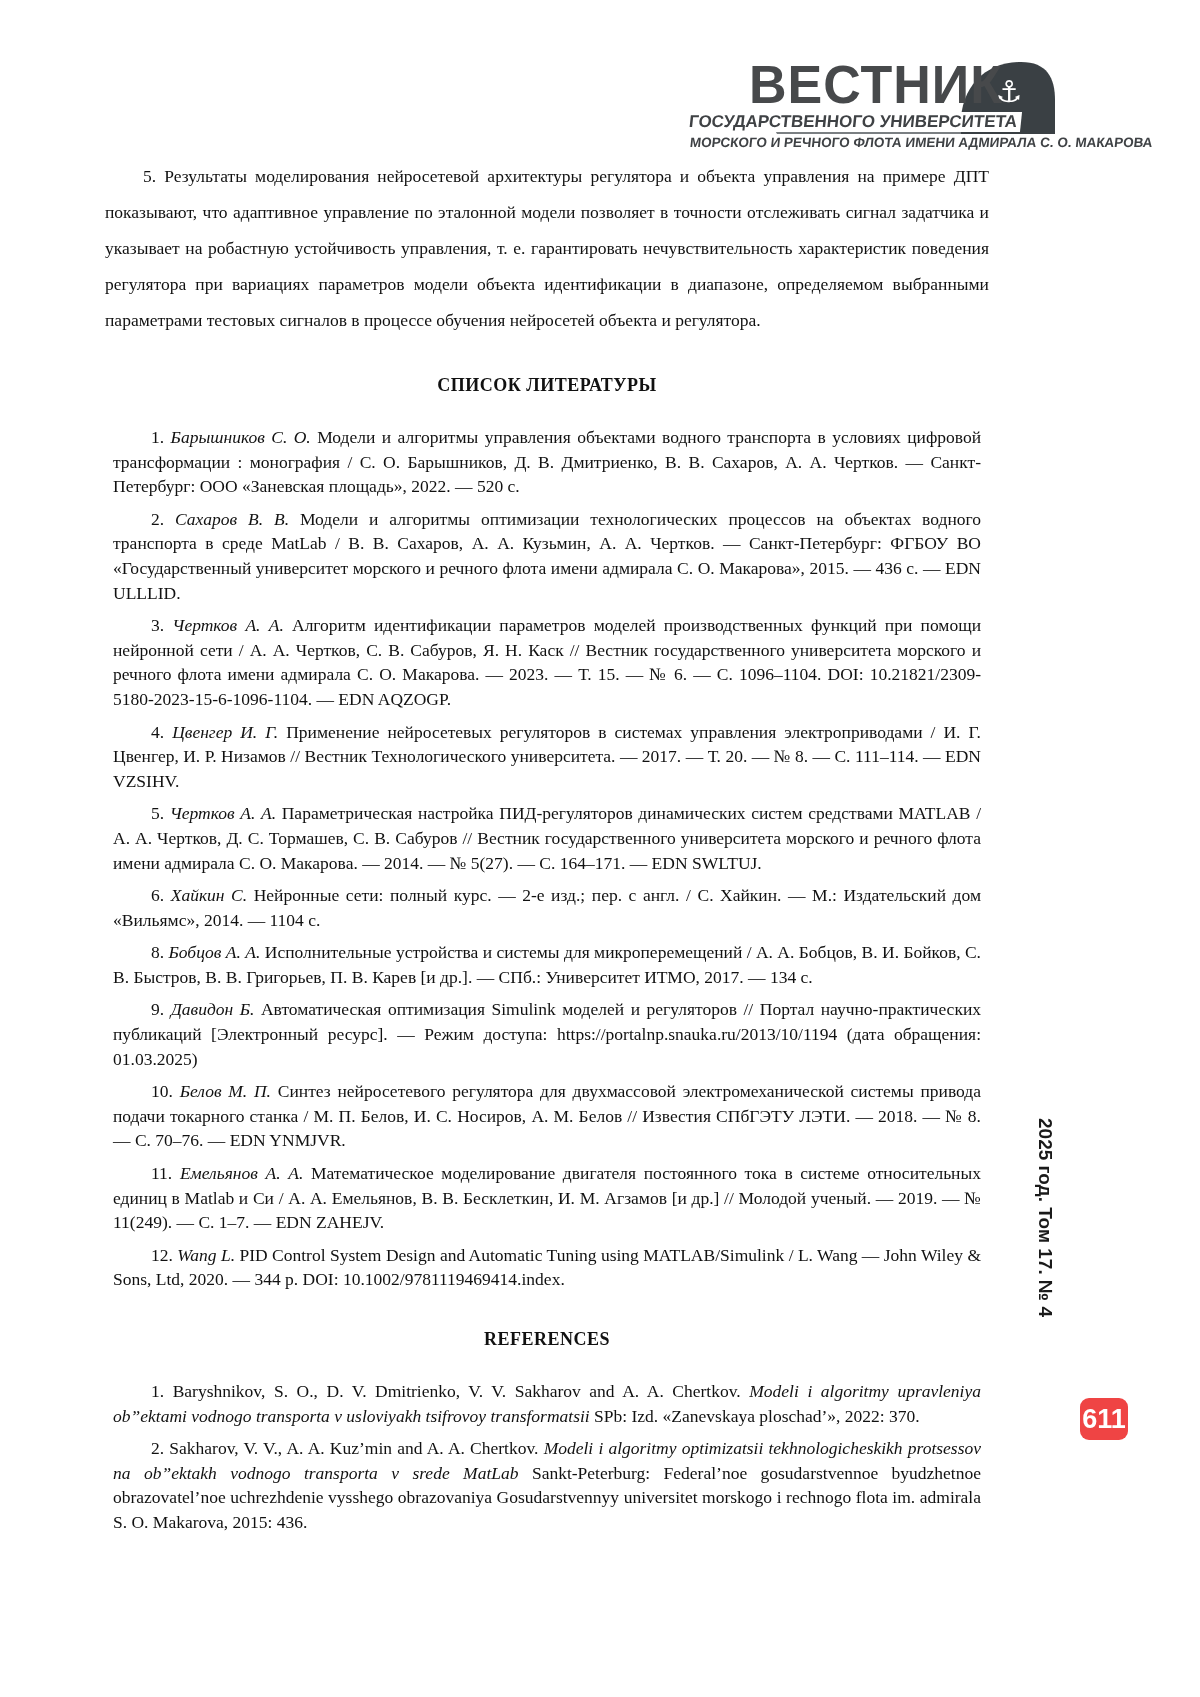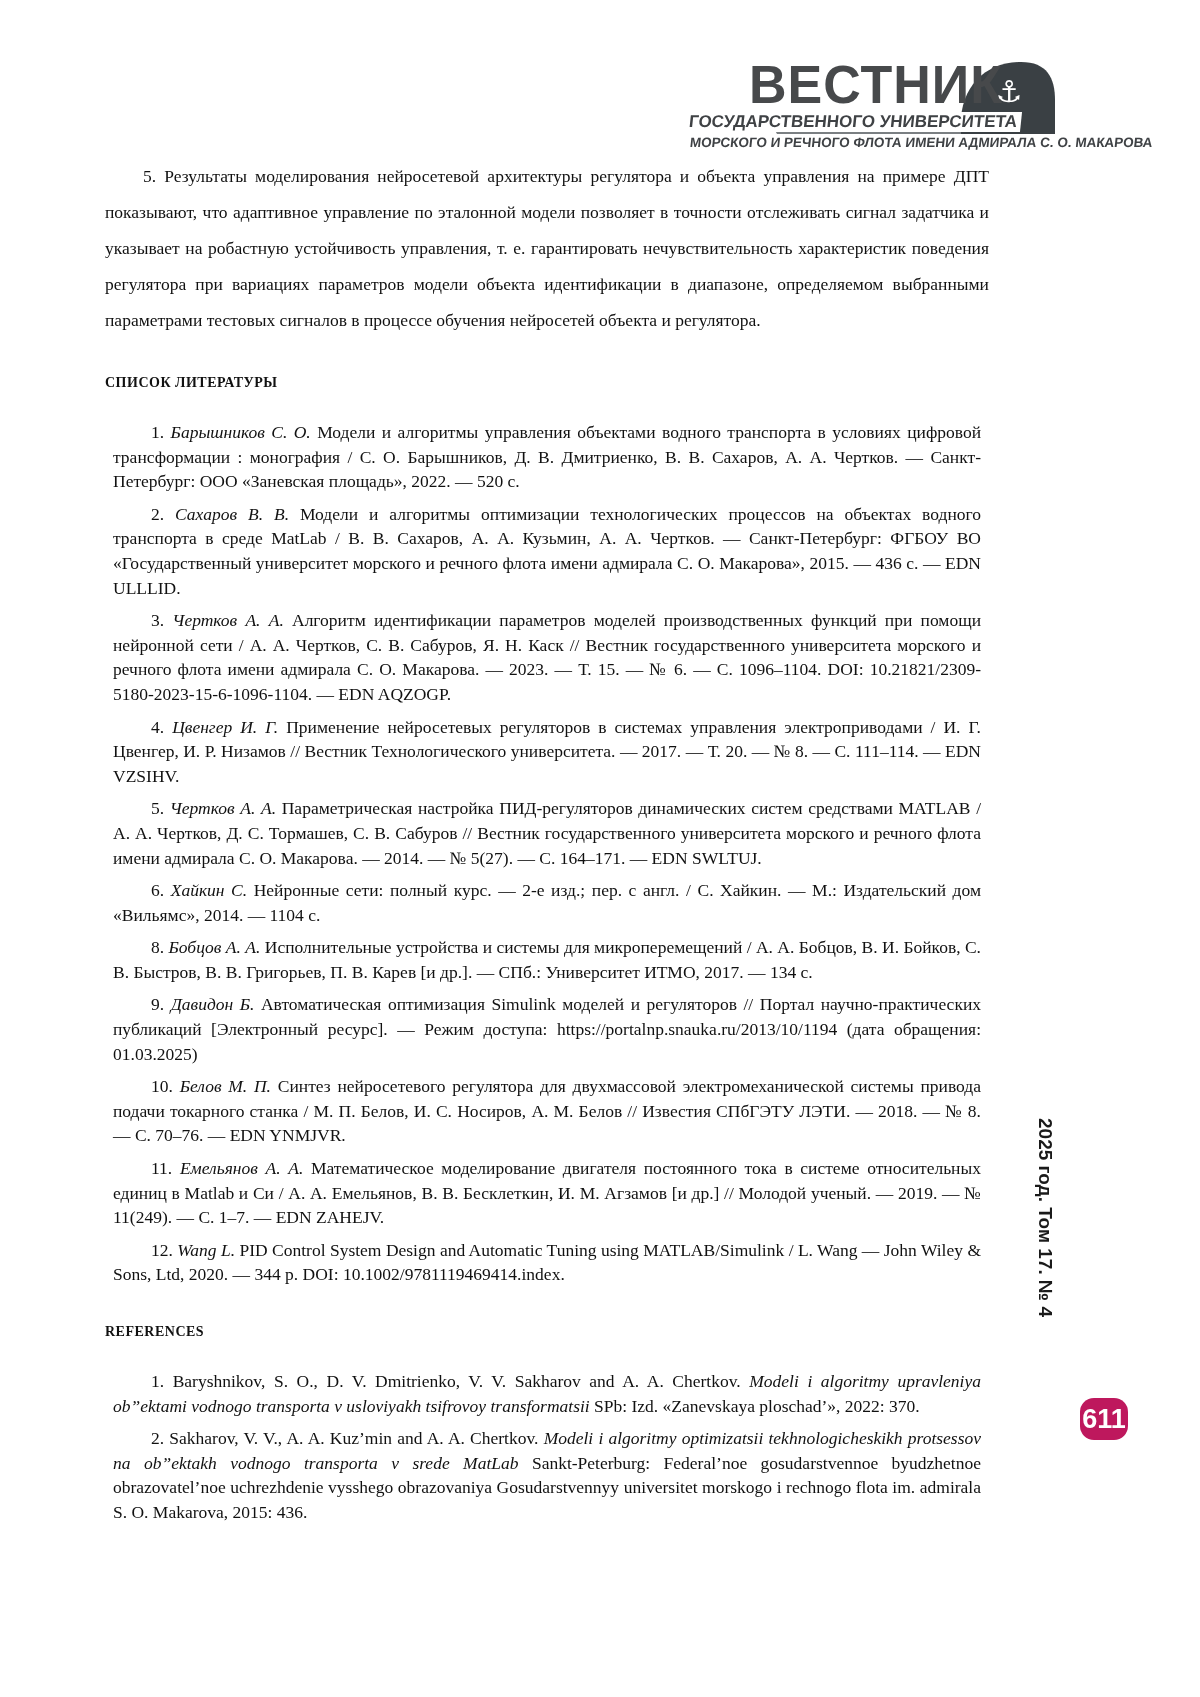--- a/index.html
+++ b/index.html
@@ -41,41 +41,41 @@
 
   
   .content{
     position:absolute;left:105px;top:158px;width:884px;
   }
   .intro{
     font-size:17.5px;line-height:36px;text-align:justify;
     text-indent:38px;margin:0;
   }
   .section-heading{
-    font-size:14px;font-weight:bold;text-align:left;
+    font-size:18px;font-weight:bold;text-align:center;
     letter-spacing:.5px;margin:37px 0 29px 0;
   }
   .ref{
     font-size:17.5px;line-height:24.6px;text-align:justify;
     text-indent:38px;margin:8px;
   }
   .ref .it{font-style:italic;}
 
   
   .volume-vertical{
     position:absolute;left:1056px;top:1118px;
     transform:rotate(90deg);transform-origin:top left;
     font-family:"Liberation Sans", sans-serif;
     font-weight:bold;font-size:19px;color:#1a1a1a;
     letter-spacing:0px;white-space:nowrap;
   }
   .page-badge{
     position:absolute;left:1080px;top:1398px;
-    width:48px;height:42px;border-radius:14px;
-    background:#be185d;color:#ffffff;
+    width:48px;height:42px;border-radius:9px;
+    background:#ef4444;color:#ffffff;
     font-family:"Liberation Sans", sans-serif;
     font-weight:bold;font-size:27px;
     display:flex;align-items:center;justify-content:center;
   }
 </style>
 </head>
 <body>
 
 <div class="page">
 

